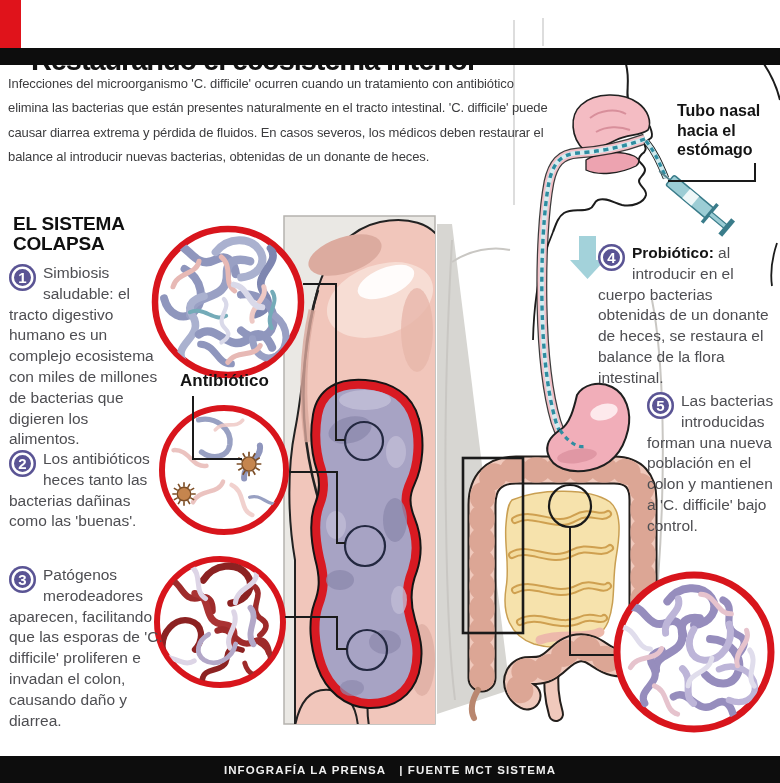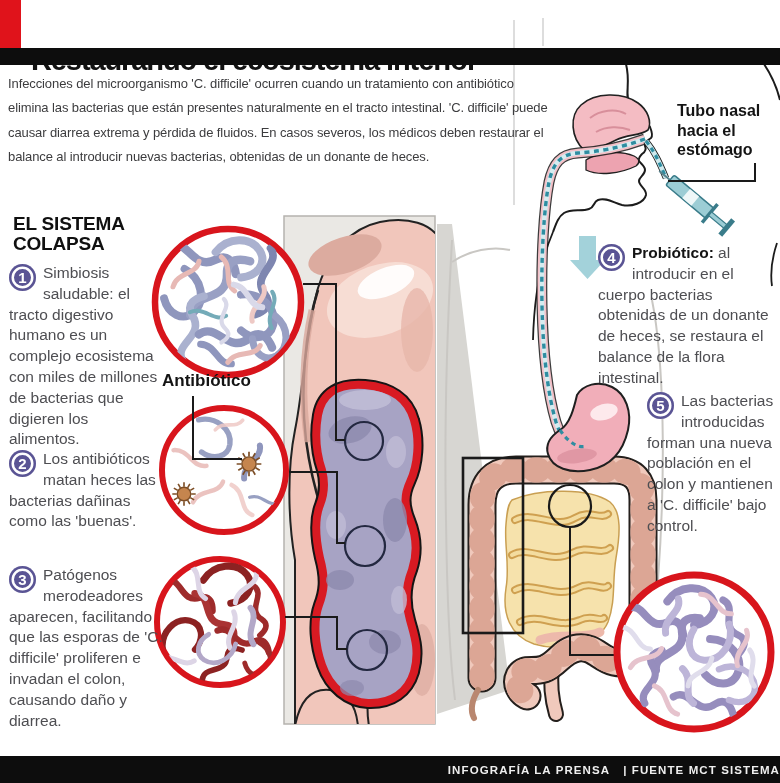--- a/index.html
+++ b/index.html
@@ -18,25 +18,25 @@
   .step-1{left:9px;top:263px;width:153px;}
   .step-2{left:9px;top:449px;width:153px;}
   .step-3{left:9px;top:565px;width:156px;}
   .step-4{left:598px;top:243px;width:177px;}
   .step-5{left:647px;top:391px;width:136px;}
   .badge{float:left;width:27px;height:27px;border-radius:50%;background:#5a5494;
          box-shadow:inset 0 0 0 2.5px #5a5494, inset 0 0 0 5px #ffffff;
          color:#fff;font-size:15px;font-weight:700;text-align:center;line-height:27px;
          margin:1px 7px 3px 0;}
   .lead{font-weight:700;color:#141414;}
-  .label-antibiotic{position:absolute;left:162px;top:371px;font-size:17px;font-weight:700;color:#141414;}
+  .label-antibiotic{position:absolute;left:180px;top:371px;font-size:17px;font-weight:700;color:#141414;}
   .label-tube{position:absolute;left:677px;top:101px;width:106px;font-size:16px;font-weight:700;
          color:#141414;line-height:19.5px;}
   .footer{position:absolute;left:0;top:756px;width:780px;height:27px;background:#0d0d0d;
-          display:flex;align-items:center;justify-content:flex-end;gap:13px;}
+          display:flex;align-items:center;justify-content:center;gap:13px;}
   .footer span{color:#efefef;font-size:11.5px;font-weight:700;letter-spacing:1.1px;}
   .worm{fill:none;stroke-linecap:round;}
 </style>
 </head>
 <body>
 
 <div class="stage">
 
   <svg width="780" height="783" viewBox="0 0 780 783">
     <defs>
@@ -300,21 +300,21 @@
   <div class="black-bar"></div>
 
   <div class="intro">Infecciones del microorganismo 'C. difficile' ocurren cuando un tratamiento con antibiótico elimina las bacterias que están presentes naturalmente en el tracto intestinal. 'C. difficile' puede causar diarrea extrema y pérdida de fluidos. En casos severos, los médicos deben restaurar el balance al introducir nuevas bacterias, obtenidas de un donante de heces.</div>
 
   <div class="col-heading">EL SISTEMA COLAPSA</div>
 
   <div class="step step-1">
     <span class="badge">1</span><span>Simbiosis saludable: el tracto digestivo humano es un complejo ecosistema con miles de millones de bacterias que digieren los alimentos.</span>
   </div>
   <div class="step step-2">
-    <span class="badge">2</span><span>Los antibióticos matan heces las bacterias dañinas como las 'buenas'.</span>
+    <span class="badge">2</span><span>Los antibióticos heces tanto las bacterias dañinas como las 'buenas'.</span>
   </div>
   <div class="step step-3">
     <span class="badge">3</span><span>Patógenos merodeadores aparecen, facilitando que las esporas de 'C. difficile' proliferen e invadan el colon, causando daño y diarrea.</span>
   </div>
 
   <div class="label-antibiotic">Antibiótico</div>
   <div class="label-tube">Tubo nasal hacia el estómago</div>
 
   <div class="step step-4">
     <span class="badge">4</span><span class="lead">Probiótico:</span><span> al introducir en el cuerpo bacterias obtenidas de un donante de heces, se restaura el balance de la flora intestinal.</span>

